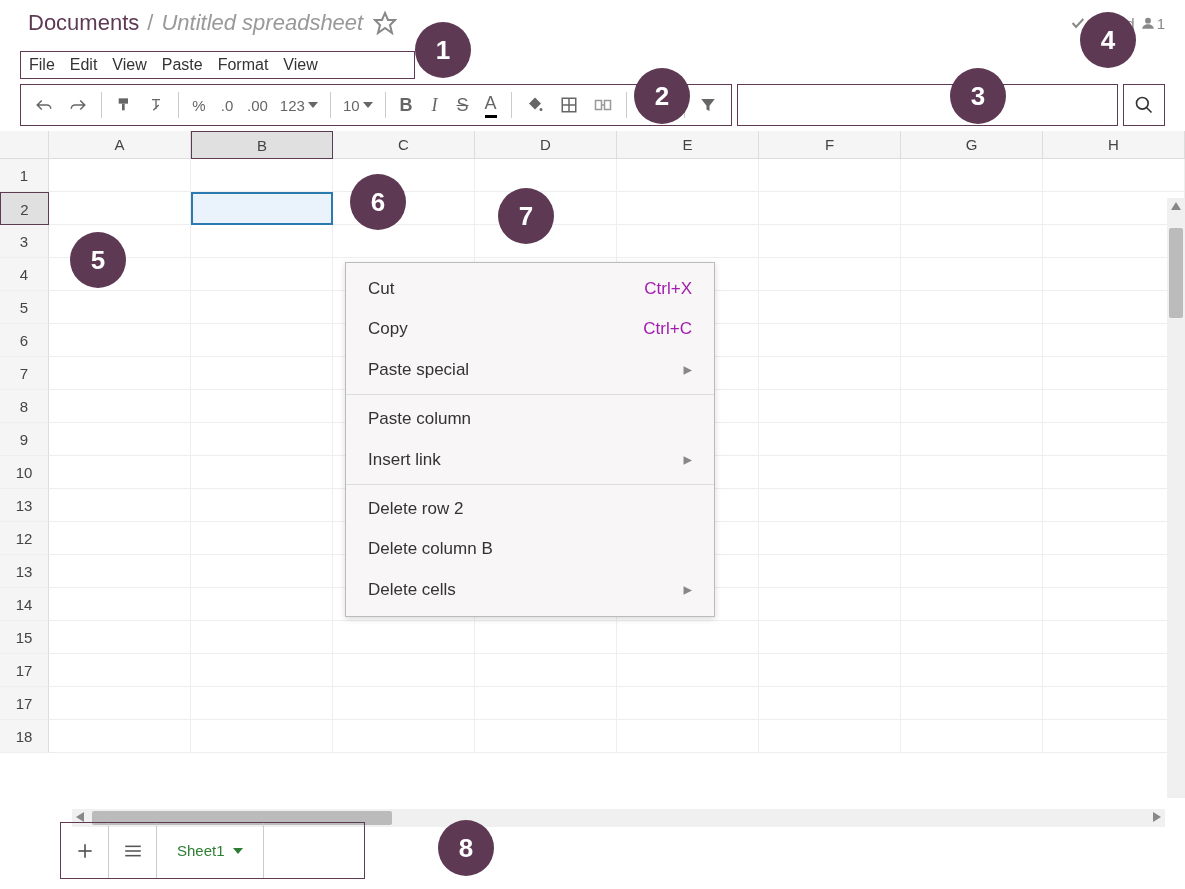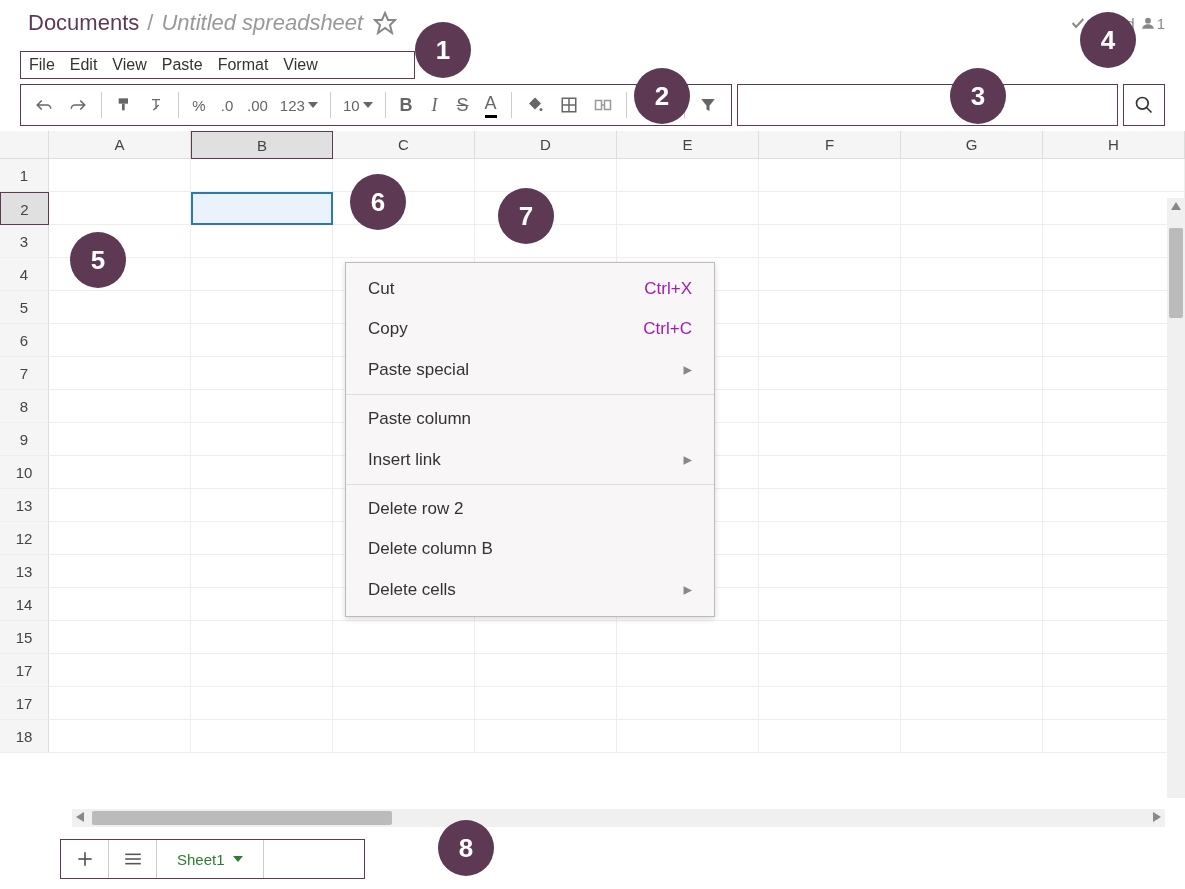--- a/index.html
+++ b/index.html
@@ -55,21 +55,21 @@
 .hscroll .arrow-r { position: absolute; right: 4px; top: 3px; }
 
 
 .context-menu { position: absolute; left: 345px; top: 262px; width: 370px; background: #f8f6f7; border: 1px solid #bbb; box-shadow: 0 2px 6px rgba(0,0,0,0.15); z-index: 100; padding: 6px 0; }
 .cm-item { display: flex; align-items: center; padding: 10px 22px; font-size: 17px; color: #333; cursor: pointer; }
 .cm-item .shortcut { margin-left: auto; color: #a21caf; }
 .cm-item .sub-arrow { margin-left: auto; color: #888; }
 .cm-sep { height: 1px; background: #ddd; margin: 4px 0; }
 
 
-.sheet-tabs { position: absolute; bottom: 10px; left: 60px; display: flex; align-items: flex-start; border: 1px solid #5d3954; height: 40px; }
+.sheet-tabs { position: absolute; bottom: 10px; left: 60px; display: flex; align-items: flex-start; border: 1px solid #5d3954; height: 57px; }
 .sheet-btn { width: 48px; display: flex; align-items: center; justify-content: center; border-right: 1px solid #ccc; height: 100%; cursor: pointer; }
 .sheet-tab { padding: 0 20px; display: flex; align-items: center; gap: 8px; color: #2e7d32; height: 100%; border-right: 1px solid #ccc; }
 
 
 .callout { position: absolute; width: 56px; height: 56px; border-radius: 50%; background: #5d3954; color: #fff; display: flex; align-items: center; justify-content: center; font-size: 26px; font-weight: bold; z-index: 200; }
 .c1 { left: 415px; top: 22px; }
 .c2 { left: 634px; top: 68px; }
 .c3 { left: 950px; top: 68px; }
 .c4 { left: 1080px; top: 12px; }
 .c5 { left: 70px; top: 232px; }

